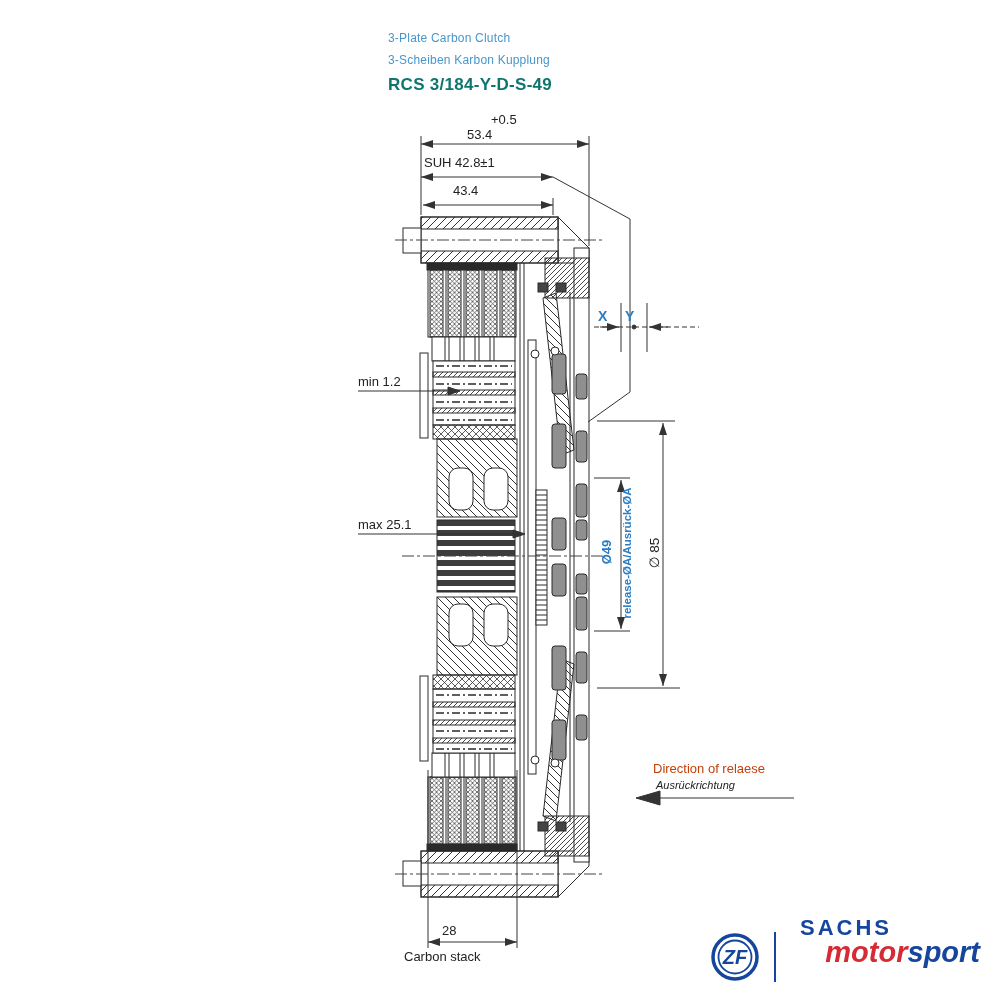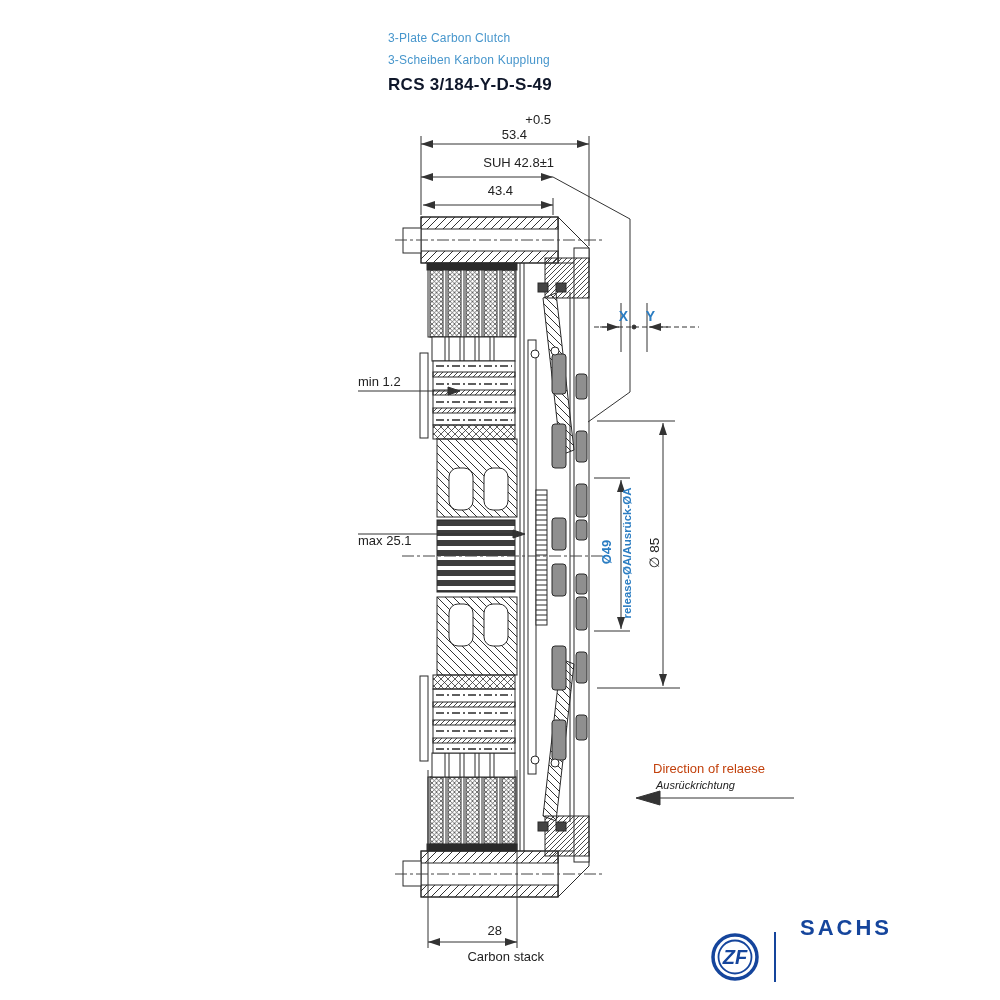--- a/index.html
+++ b/index.html
@@ -1,22 +1,22 @@
 <!DOCTYPE html>
 <html><head>
 <meta charset="utf-8">
 <style>
   html,body{margin:0;padding:0;background:#fff;}
   .page{position:relative;width:1000px;height:1000px;background:#ffffff;overflow:hidden;
         font-family:"Liberation Sans", sans-serif;color:#222;}
   .abs{position:absolute;white-space:nowrap;}
   .title-blue{font-size:12px;color:#4796cc;letter-spacing:.2px;}
-  .part-no{font-size:17px;font-weight:bold;color:#0f172a;letter-spacing:.3px;}
+  .part-no{font-size:17px;font-weight:bold;color:#0f766e;letter-spacing:.3px;}
   .dim{font-size:13px;color:#222;}
-  .dim-c{text-align:right;}
+  .dim-c{text-align:left;}
   .blue-dim{color:#2b7dc2;font-weight:bold;}
   .rot{transform:rotate(-90deg);transform-origin:center center;text-align:center;}
   .xy{font-size:14px;}
   .rel-label{font-size:11.5px;}
   .dia49{font-size:13px;}
   .dia85{font-size:13.5px;color:#222;}
   .dir-en{font-size:13px;color:#c2410c;}
   .dir-de{font-size:11px;color:#222;font-style:italic;}
   .zf-txt{font-size:20px;font-weight:bold;color:#15459c;text-align:center;}
   .sachs{font-size:22px;font-weight:bold;color:#15459c;letter-spacing:3px;text-align:left;}
@@ -259,32 +259,33 @@
   <div class="abs title-blue" style="left:388px;top:31px;">3-Plate Carbon Clutch</div>
   <div class="abs title-blue" style="left:388px;top:53px;text-align:right;">3-Scheiben Karbon Kupplung</div>
   <div class="abs part-no" style="left:388px;top:75px;">RCS 3/184-Y-D-S-49</div>
 
   <div class="abs dim dim-c" style="left:491px;top:112px;width:60px;">+0.5</div>
   <div class="abs dim dim-c" style="left:467px;top:127px;width:60px;">53.4</div>
   <div class="abs dim dim-c" style="left:424px;top:155px;width:130px;">SUH 42.8±1</div>
   <div class="abs dim dim-c" style="left:453px;top:183px;width:60px;">43.4</div>
 
   <div class="abs dim" style="left:358px;top:374px;">min 1.2</div>
-  <div class="abs dim" style="left:358px;top:517px;margin-top:16px;">max 25.1</div>
+  <div class="abs dim" style="left:358px;top:517px;">max 25.1</div>
 
   <div class="abs dim dim-c blue-dim xy" style="left:598px;top:308px;width:30px;">X</div>
   <div class="abs dim dim-c blue-dim xy" style="left:625px;top:308px;width:30px;">Y</div>
 
   <div class="abs blue-dim dia49 rot" style="left:577px;top:544px;width:60px;height:16px;">Ø49</div>
   <div class="abs blue-dim rel-label rot" style="left:523px;top:546px;width:210px;height:14px;">release-ØA/Ausrück-ØA</div>
   <div class="abs dia85 rot" style="left:624px;top:545px;width:60px;height:16px;">∅ 85</div>
 
   <div class="abs dir-en" style="left:653px;top:761px;">Direction of relaese</div>
   <div class="abs dir-de" style="left:656px;top:779px;">Ausrückrichtung</div>
 
   <div class="abs dim dim-c" style="left:442px;top:923px;width:60px;">28</div>
   <div class="abs dim dim-c" style="left:404px;top:949px;width:140px;">Carbon stack</div>
 
   <div class="abs zf-txt" style="left:719px;top:946px;width:32px;font-style:italic;">ZF</div>
   <div class="abs divider" style="left:774px;top:932px;width:2px;height:50px;"></div>
   <div class="abs sachs" style="left:800px;top:915px;width:180px;">SACHS</div>
+  <div class="abs msport" style="left:770px;top:936px;width:210px;"><span class="m-red">motor</span><span class="m-blue">sport</span></div>
 
 </div>
 
 </body></html>

